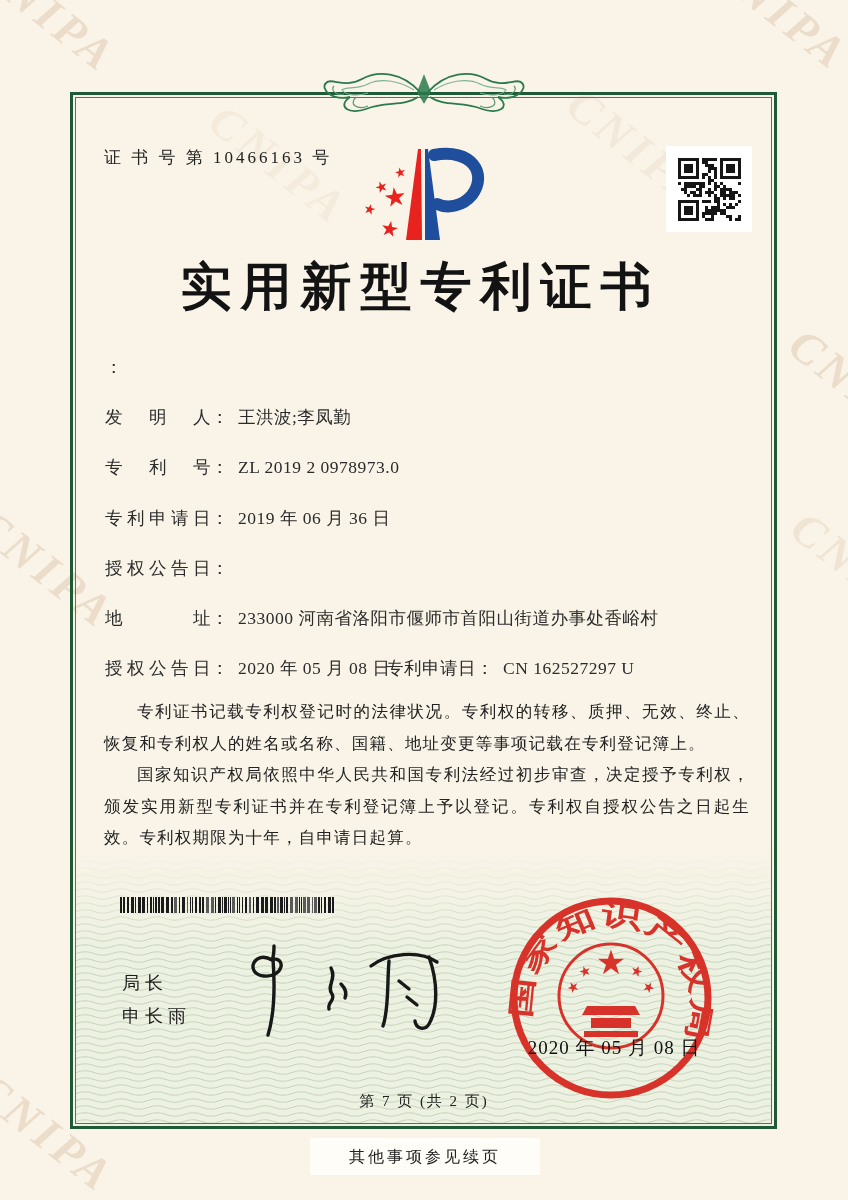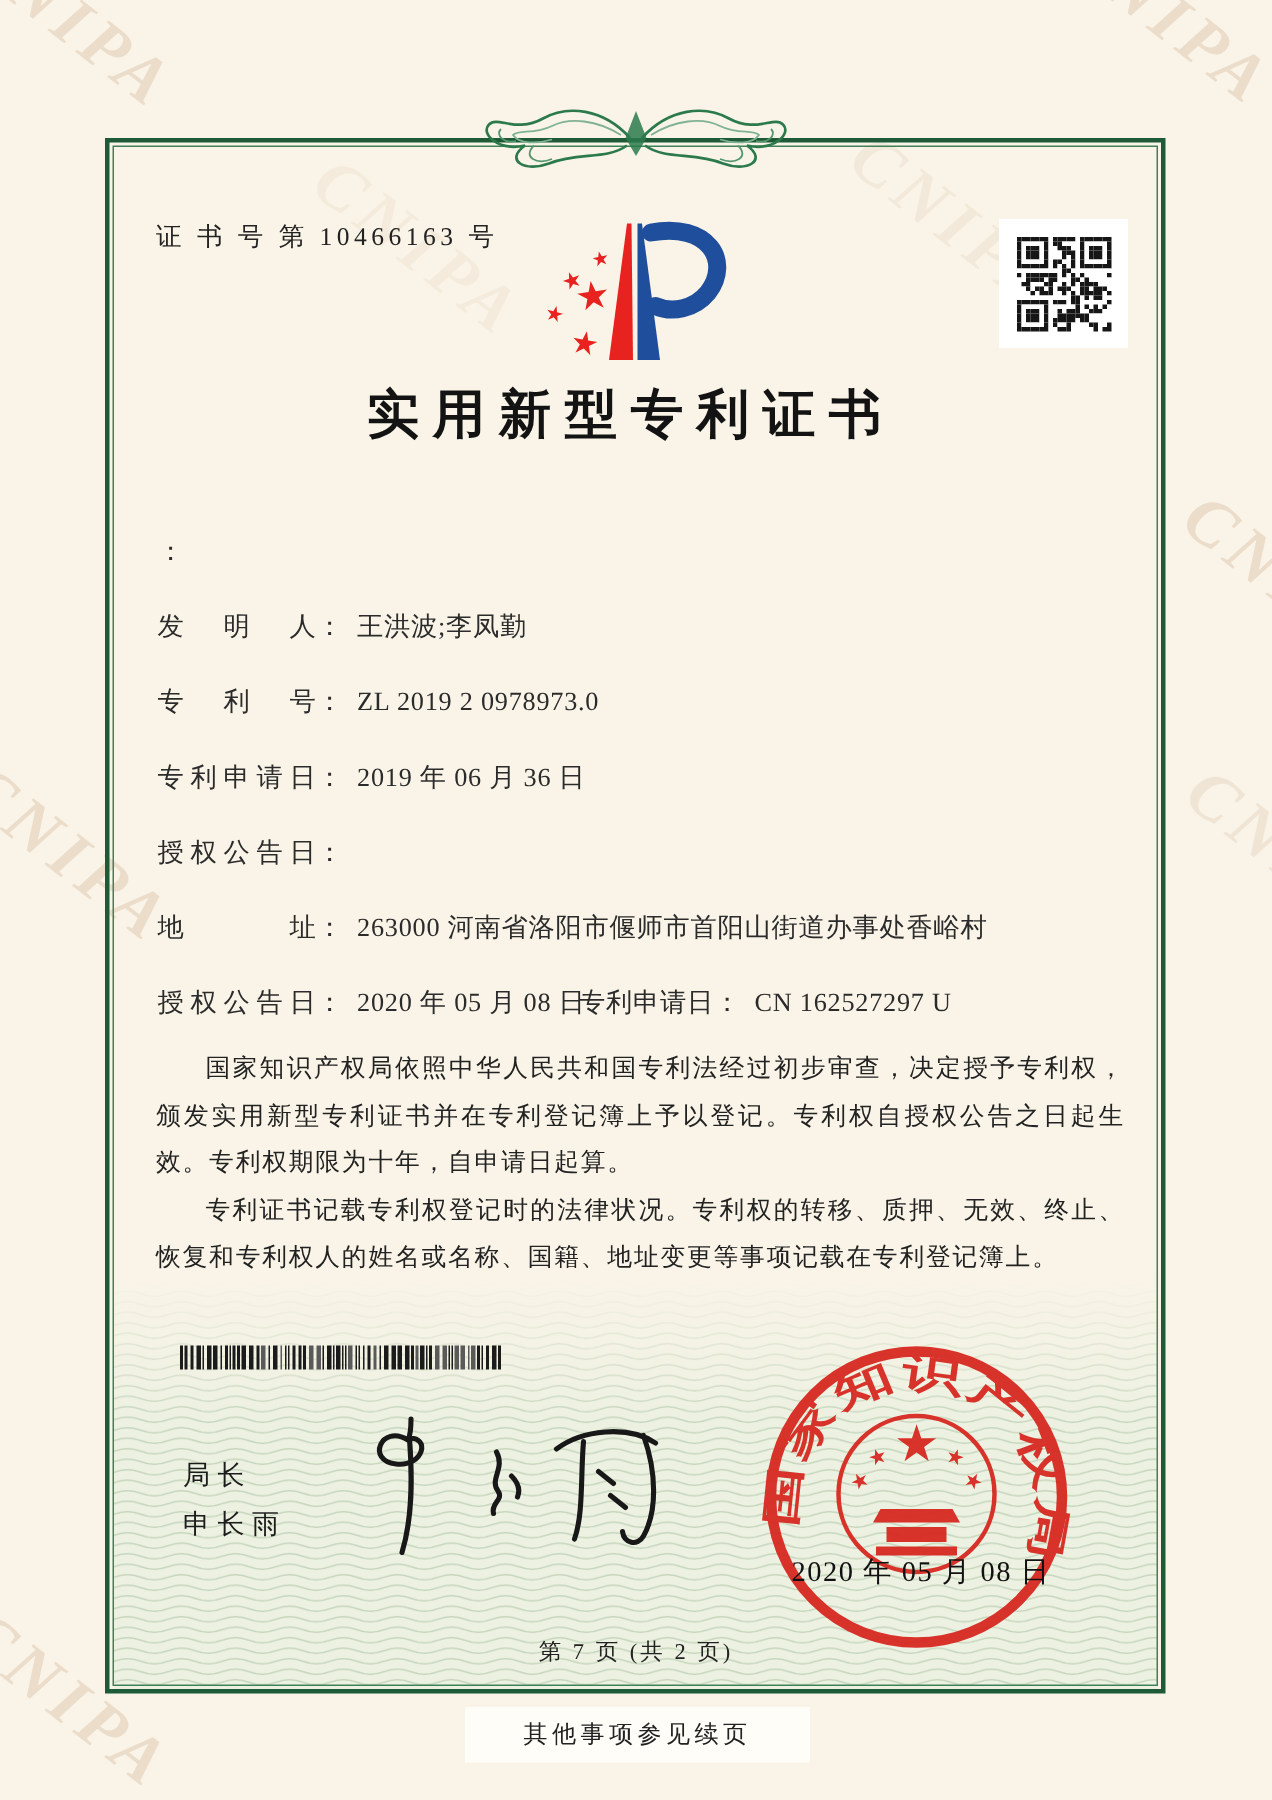--- a/index.html
+++ b/index.html
@@ -24,21 +24,21 @@
   .frame-inner{position:absolute;left:2px;top:2px;right:2px;bottom:2px;border:1px solid #3f8157;}
   
   .ornament{left:294px;top:66px;z-index:4;}
   
   .cert-no{left:104px;top:146px;z-index:5;font-size:17px;letter-spacing:3px;color:#222;}
   .logo{left:350px;top:140px;z-index:5;}
   .qr{left:666px;top:146px;width:86px;height:86px;background:#fff;z-index:5;
       display:flex;align-items:center;justify-content:center;}
   .qr-grid{display:grid;grid-template-columns:repeat(21,3px);grid-auto-rows:3px;}
   .qr-grid div{width:3px;height:3px;}
-  .title{left:0;right:16px;top:253px;z-index:5;text-align:center;font-size:35px;font-weight:bold;
+  .title{left:0;right:16px;top:253px;z-index:5;text-align:center;font-size:51px;font-weight:bold;
          color:#131313;letter-spacing:9px;text-indent:9px;}
   
   .fields{left:105px;top:342px;width:646px;z-index:5;}
   .frow{height:50.2px;display:flex;align-items:center;font-size:17.5px;color:#2b2b2b;
         letter-spacing:.5px;position:relative;}
   .flabel{display:inline-block;width:106px;text-align:justify;text-align-last:justify;}
   .fcolon{margin-right:9px;}
   .fvalue{white-space:nowrap;}
   .pair2{position:absolute;left:281px;top:0;height:100%;display:flex;align-items:center;}
   
@@ -589,37 +589,37 @@
       <span class="fcolon">：</span>
       <span class="fvalue">2019 年 06 月 36 日</span>
   </div>
   <div class="frow">
     <span class="flabel">授权公告日</span>
       <span class="fcolon">：</span>
   </div>
   <div class="frow">
     <span class="flabel">地址</span>
       <span class="fcolon">：</span>
-      <span class="fvalue">263000 河南省洛阳市偃师市首阳山街道办事处香峪村</span>
+      <span class="fvalue">233000 河南省洛阳市偃师市首阳山街道办事处香峪村</span>
   </div>
   <div class="frow">
     <span class="flabel">授权公告日</span>
       <span class="fcolon">：</span>
       <span class="fvalue">2020 年 05 月 08 日</span>
     <span class="pair2">
       <span>专利申请日</span>
         <span class="fcolon">：</span>
         <span class="fvalue">CN 162527297 U</span>
     </span>
   </div>
 </div>
 
 <div class="abs paras">
+  <p>专利证书记载专利权登记时的法律状况。专利权的转移、质押、无效、终止、恢复和专利权人的姓名或名称、国籍、地址变更等事项记载在专利登记簿上。</p>
   <p>国家知识产权局依照中华人民共和国专利法经过初步审查，决定授予专利权，颁发实用新型专利证书并在专利登记簿上予以登记。专利权自授权公告之日起生效。专利权期限为十年，自申请日起算。</p>
-  <p>专利证书记载专利权登记时的法律状况。专利权的转移、质押、无效、终止、恢复和专利权人的姓名或名称、国籍、地址变更等事项记载在专利登记簿上。</p>
 </div>
 
 <div class="abs barcode" id="barcode">
     <span style="width: 2px; background: rgb(27, 27, 27);"></span>
     <span style="width: 1px;"></span>
     <span style="width: 2px; background: rgb(27, 27, 27);"></span>
     <span style="width: 2px;"></span>
     <span style="width: 2px; background: rgb(27, 27, 27);"></span>
     <span style="width: 2px;"></span>
     <span style="width: 3px; background: rgb(27, 27, 27);"></span>

